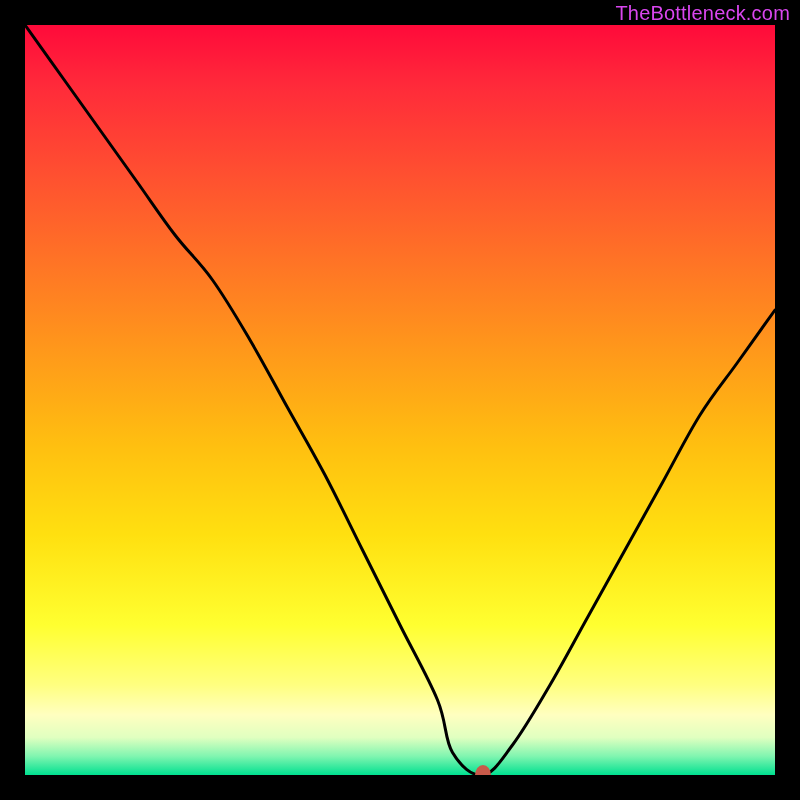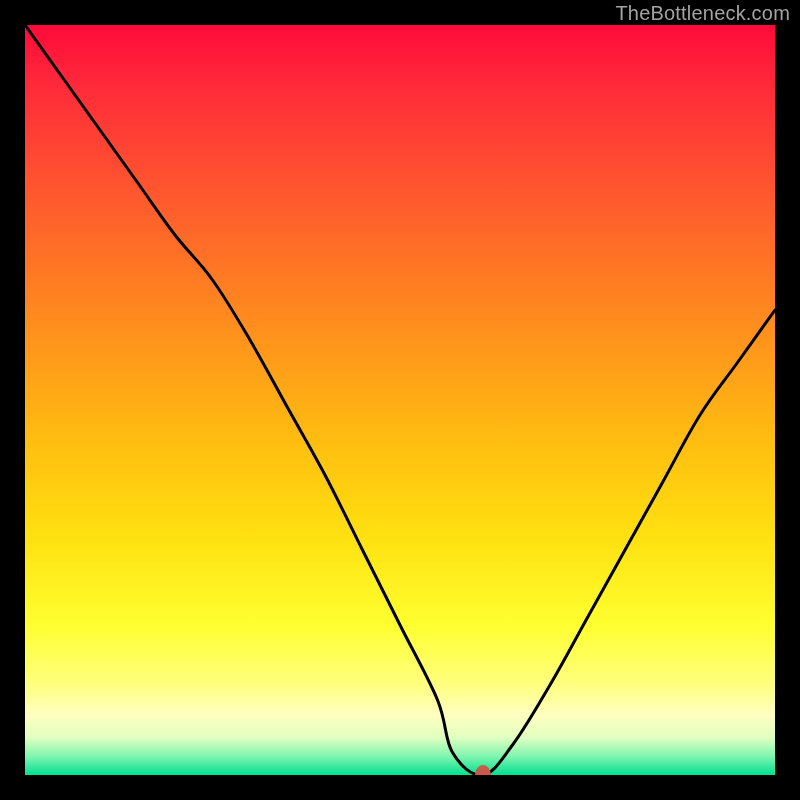--- a/index.html
+++ b/index.html
@@ -49,21 +49,21 @@
   .curve-svg {
     position: absolute;
     inset: 0;
     width: 750px;
     height: 750px;
   }
   .watermark {
     position: absolute;
     top: 2px;
     right: 10px;
-    color: #a3a3a3;
+    color: #d946ef;
     font-size: 20px;
     font-weight: 500;
     letter-spacing: 0.2px;
   }
   .marker {
     position: absolute;
     width: 16px;
     height: 20px;
     border-radius: 8px / 10px;
     transform: translate(-50%, -50%);

